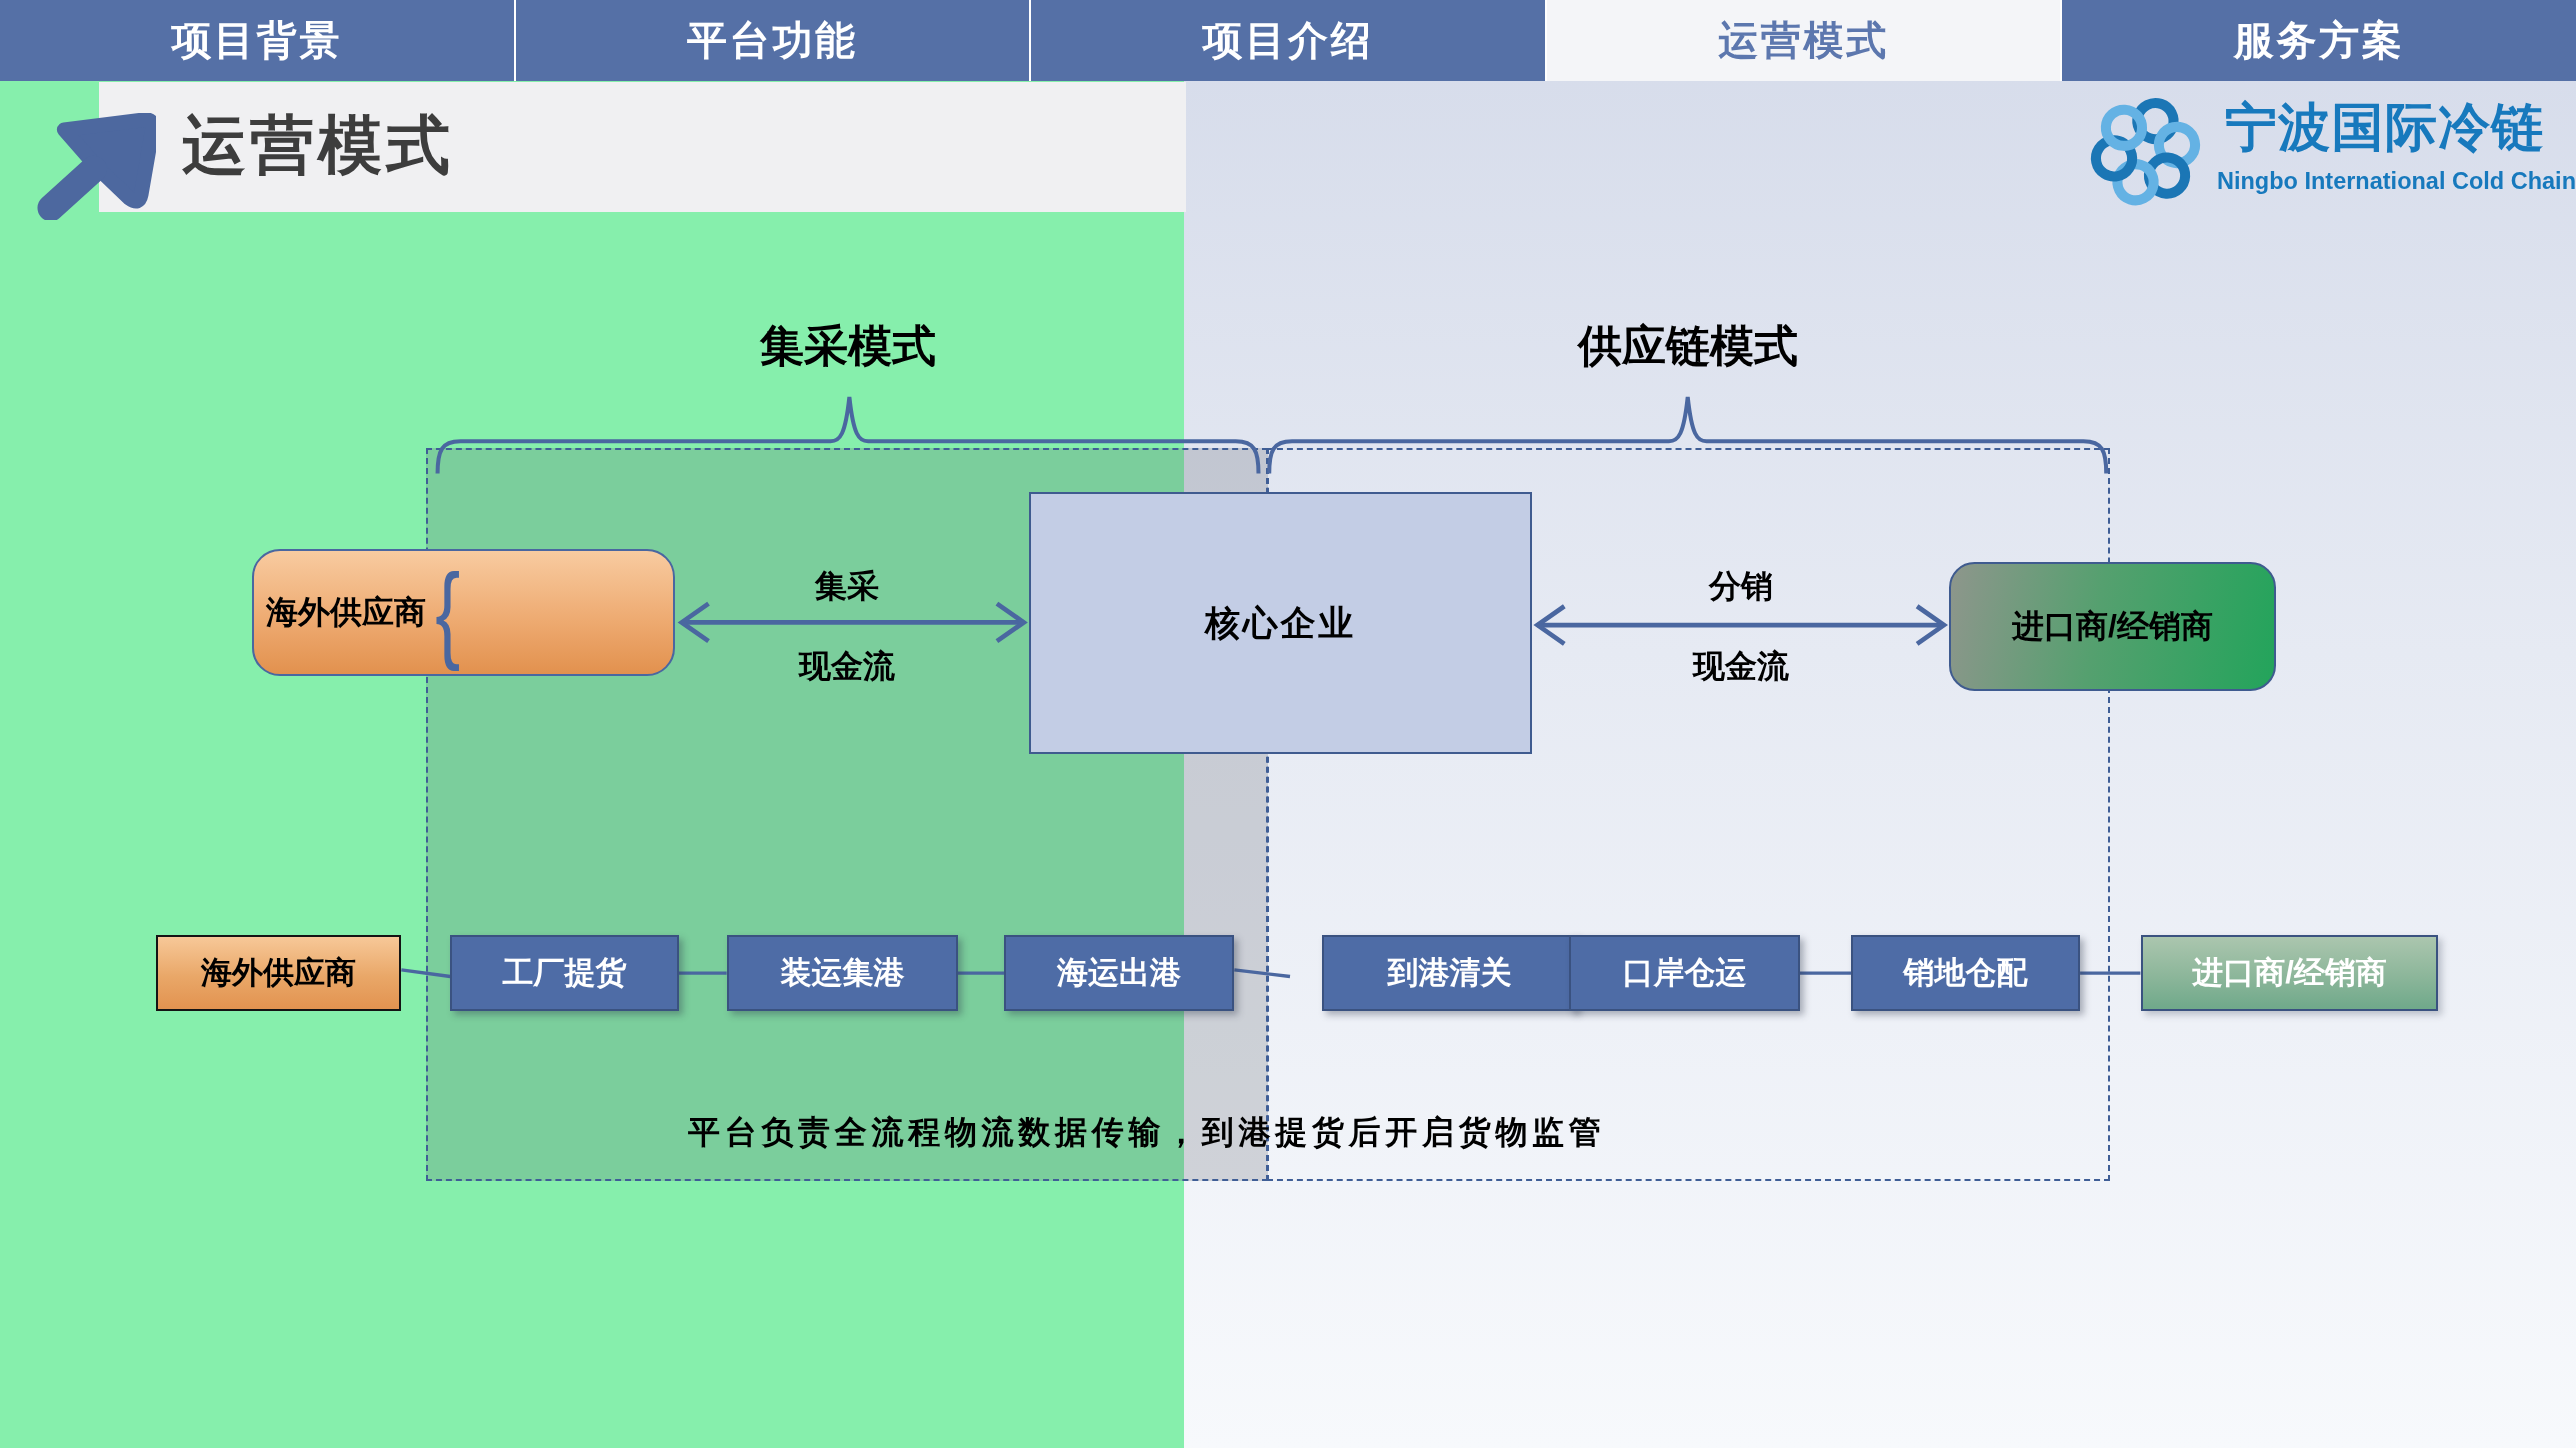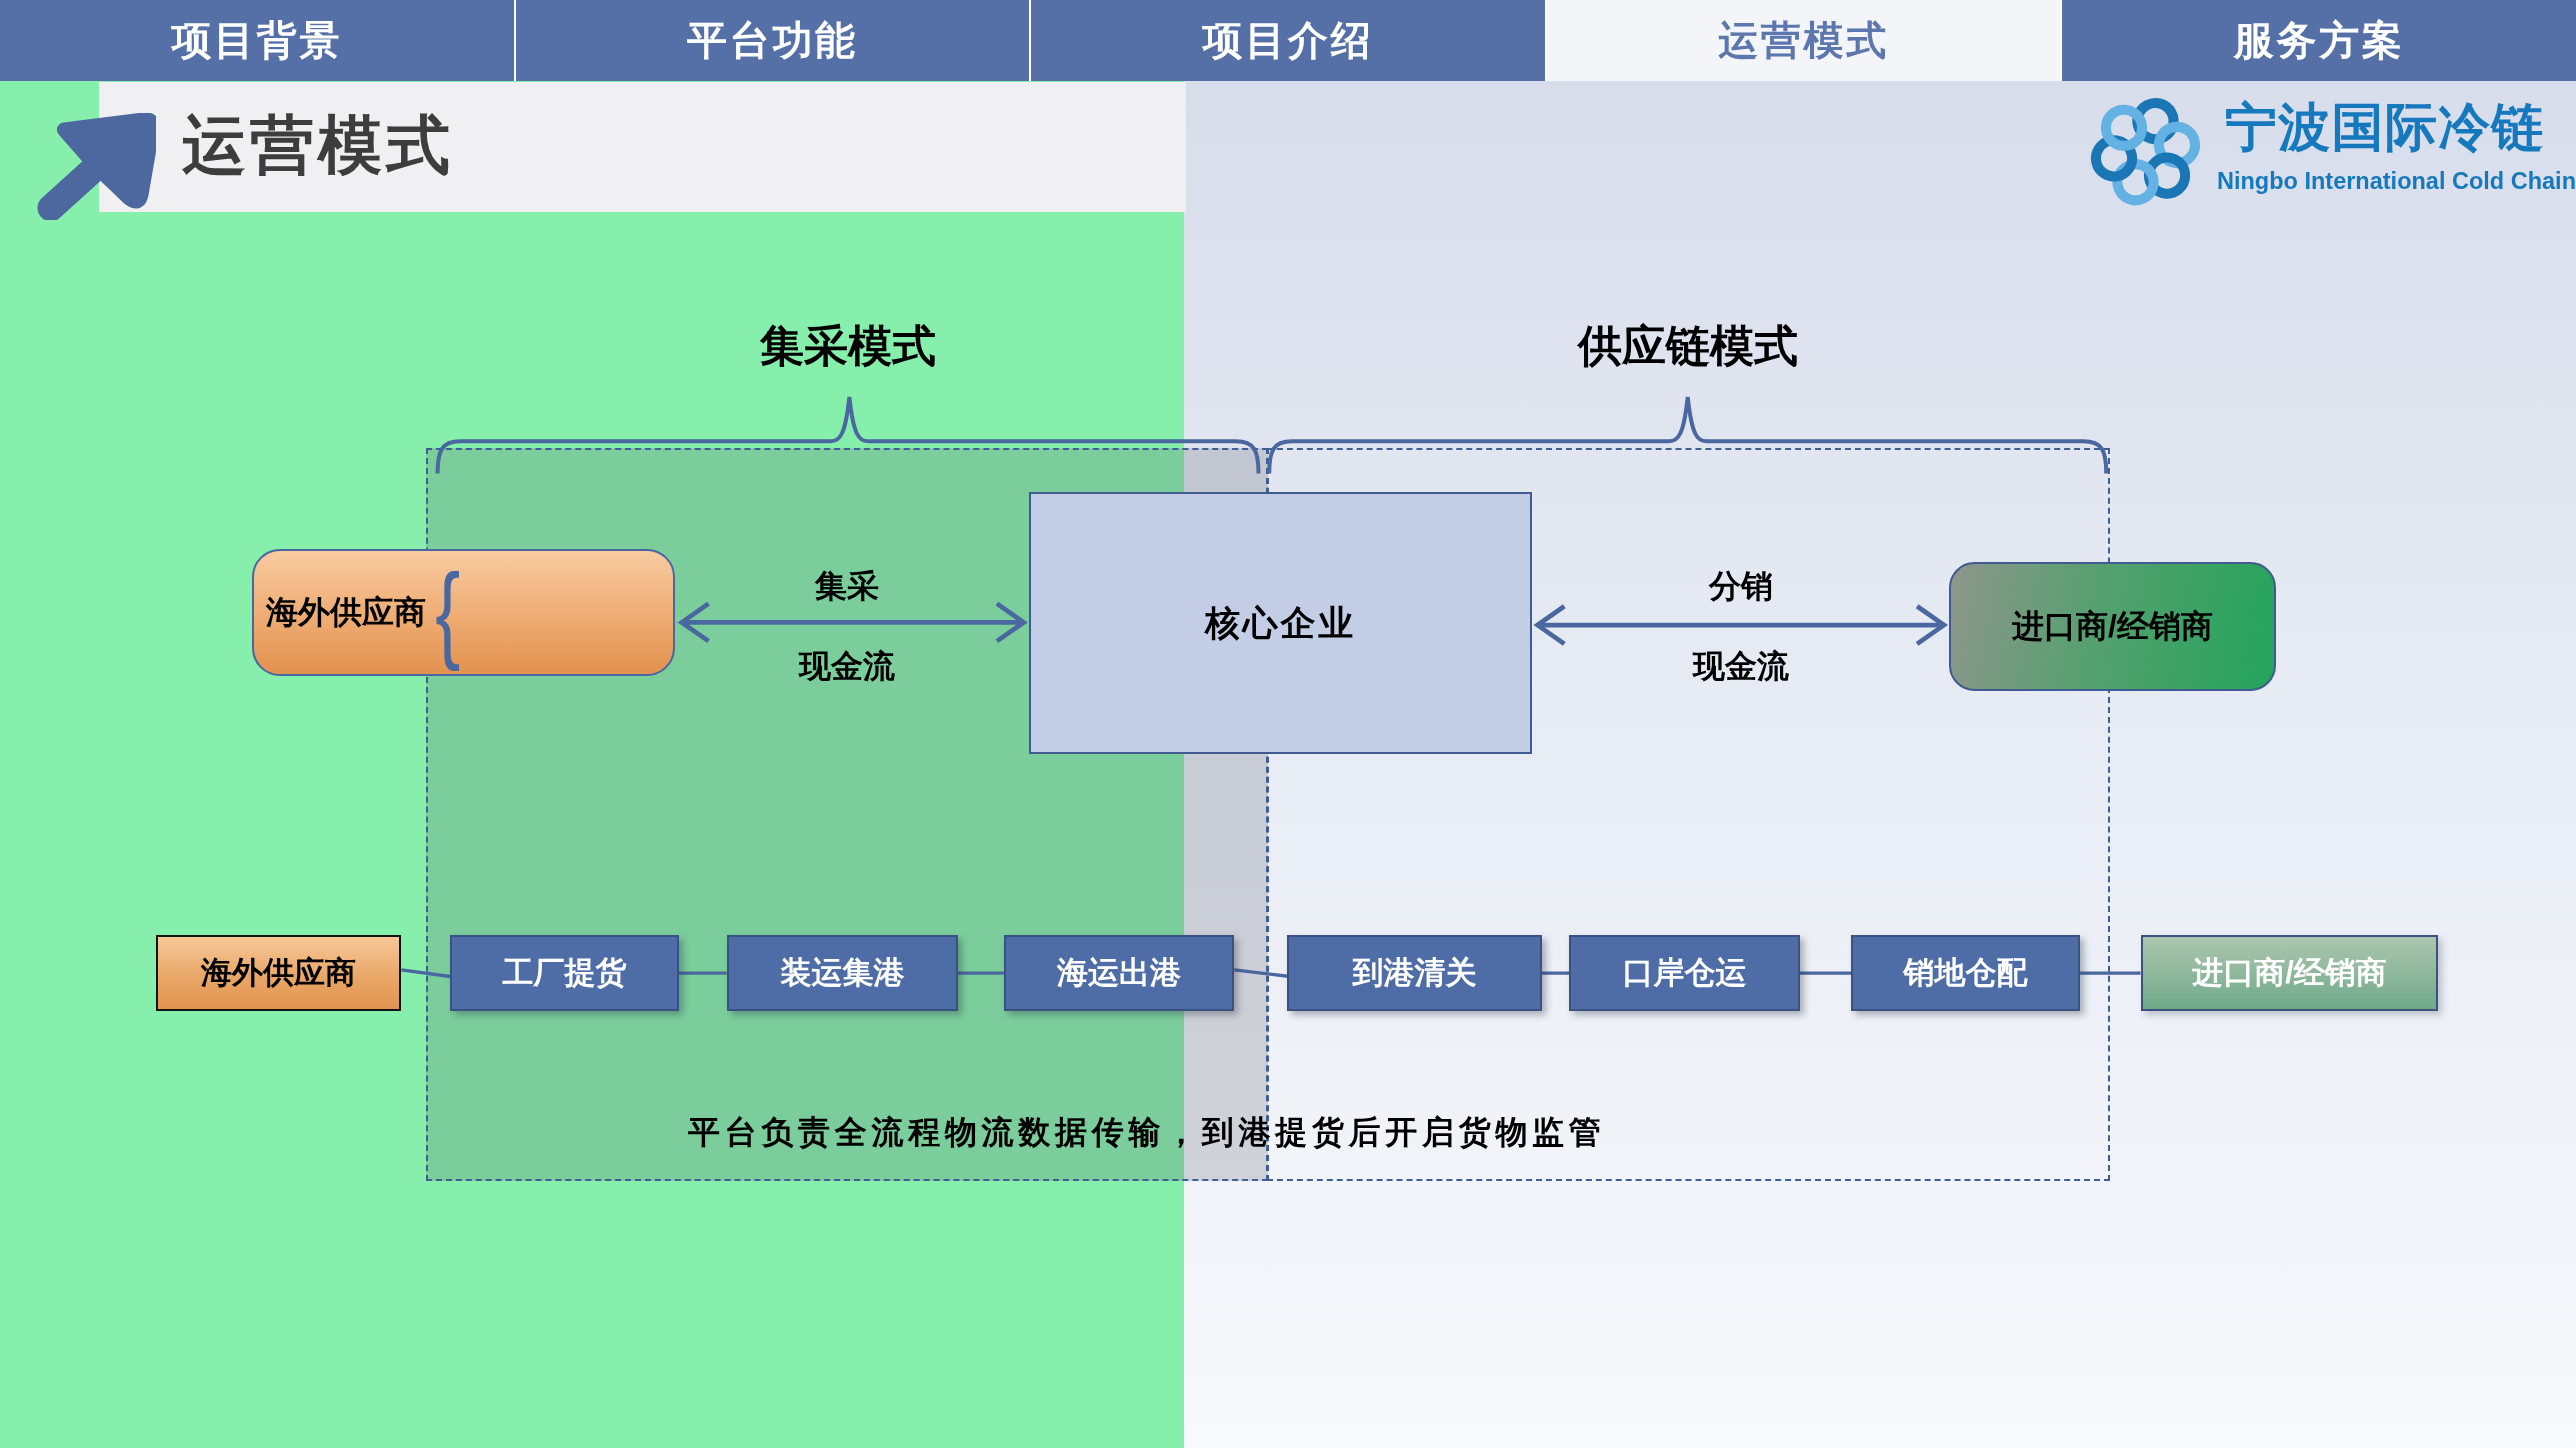--- a/index.html
+++ b/index.html
@@ -166,21 +166,21 @@
 
   <div class="arrow-label" style="left:847px;top:565px;">集采</div>
   <div class="arrow-label" style="left:847px;top:645px;">现金流</div>
   <div class="arrow-label" style="left:1741px;top:565px;">分销</div>
   <div class="arrow-label" style="left:1741px;top:645px;">现金流</div>
 
   <div class="flow-box flow-orange" style="left:156px;width:245px;">海外供应商</div>
   <div class="flow-box flow-blue" style="left:450px;width:229px;">工厂提货</div>
   <div class="flow-box flow-blue" style="left:727px;width:231px;">装运集港</div>
   <div class="flow-box flow-blue" style="left:1004px;width:230px;">海运出港</div>
-  <div class="flow-box flow-blue" style="left:1287px;width:255px;">到港清关</div>
+  <div class="flow-box flow-blue" style="left:1322px;width:255px;">到港清关</div>
   <div class="flow-box flow-blue" style="left:1569px;width:231px;">口岸仓运</div>
   <div class="flow-box flow-blue" style="left:1851px;width:229px;">销地仓配</div>
   <div class="flow-box flow-green" style="left:2141px;width:297px;">进口商/经销商</div>
 
   <div class="caption">平台负责全流程物流数据传输，到港提货后开启货物监管</div>
 
 </div>
 
 
 </body></html>

